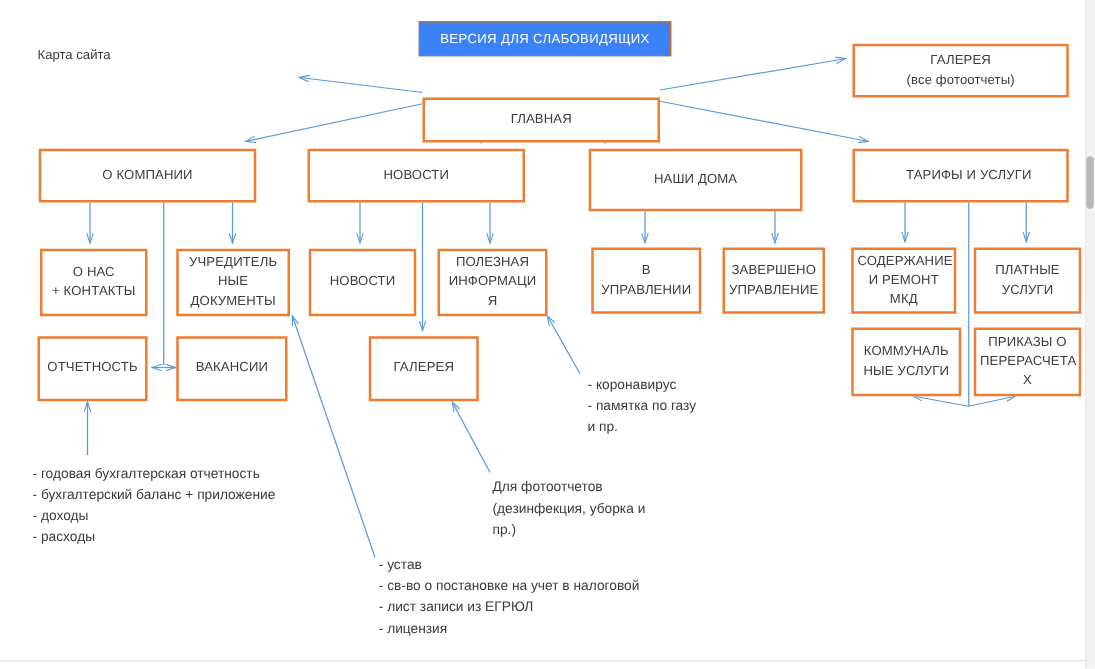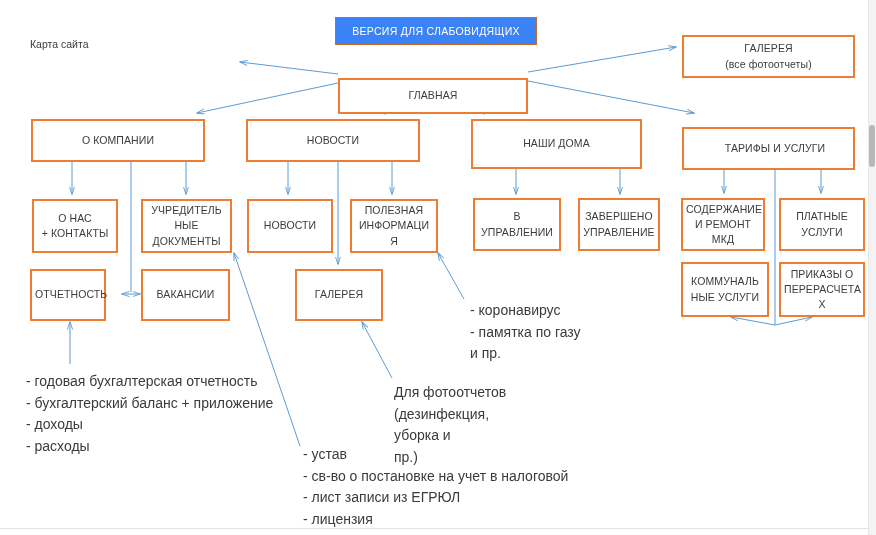--- a/index.html
+++ b/index.html
@@ -58,21 +58,21 @@
     color: #FFFFFF;
     display: flex;
     align-items: center;
     justify-content: center;
     font-size: 10.5px;
     letter-spacing: 0.3px;
   }
   .plaintext {
     position: absolute;
     color: #3B3B3B;
-    font-size: 14px;
+    font-size: 11px;
     line-height: 1.55;
     white-space: pre-line;
   }
   .caption {
     position: absolute;
     color: #3B3B3B;
     font-size: 10.5px;
     line-height: 1.6;
   }
   .bottom-rule {
@@ -186,21 +186,21 @@
     </div>
 
     <div class="node" style="left:246px; top:119px; width:174px; height:43px;">
       <span class="lbl">НОВОСТИ</span>
     </div>
 
     <div class="node" style="left:471px; top:119px; width:171px; height:50px;">
       <span class="lbl">НАШИ ДОМА</span>
     </div>
 
-    <div class="node" style="left:682px; top:127px; width:173px; height:43px;padding-left:16px;">
+    <div class="node" style="left:682px; top:119px; width:173px; height:43px;padding-left:16px;">
       <span class="lbl">ТАРИФЫ И УСЛУГИ</span>
     </div>
 
     <div class="node" style="left:32px; top:199px; width:86px; height:54px;">
       <span class="lbl">О НАС
 + КОНТАКТЫ</span>
     </div>
 
     <div class="node" style="left:141px; top:199px; width:91px; height:54px;">
       <span class="lbl">УЧРЕДИТЕЛЬ
@@ -211,21 +211,21 @@
     <div class="node" style="left:247px; top:199px; width:86px; height:54px;">
       <span class="lbl">НОВОСТИ</span>
     </div>
 
     <div class="node" style="left:350px; top:199px; width:88px; height:54px;">
       <span class="lbl">ПОЛЕЗНАЯ
 ИНФОРМАЦИ
 Я</span>
     </div>
 
-    <div class="node" style="left:30px; top:269px; width:76px; height:52px;">
+    <div class="node" style="left:30px; top:269px; width:88px; height:52px;">
       <span class="lbl">ОТЧЕТНОСТЬ</span>
     </div>
 
     <div class="node" style="left:141px; top:269px; width:89px; height:52px;">
       <span class="lbl">ВАКАНСИИ</span>
     </div>
 
     <div class="node" style="left:295px; top:269px; width:88px; height:52px;">
       <span class="lbl">ГАЛЕРЕЯ</span>
     </div>

